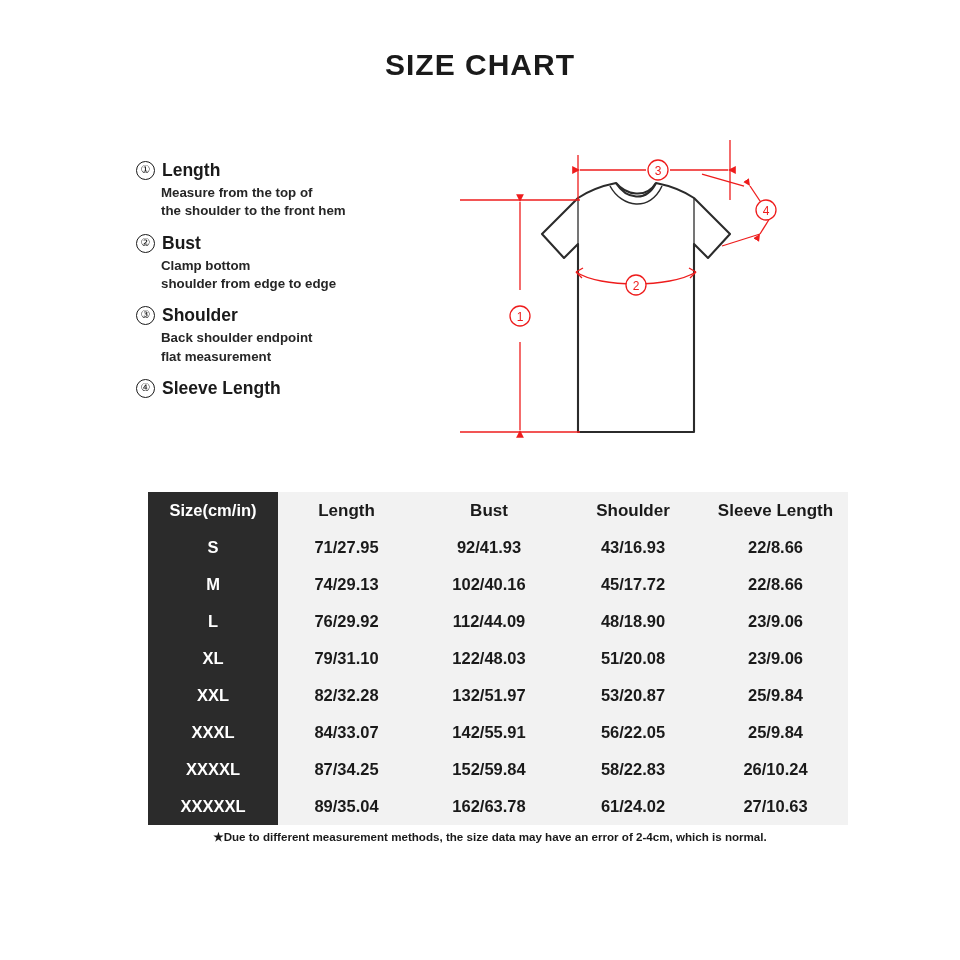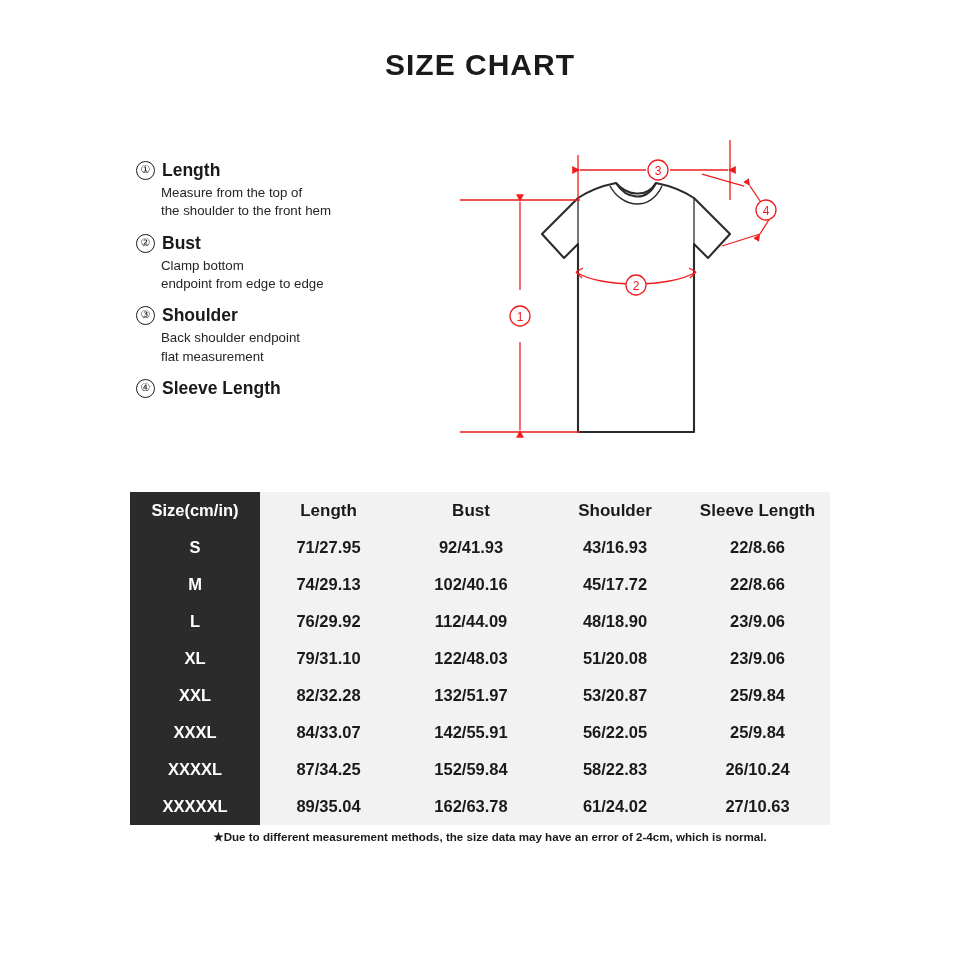--- a/index.html
+++ b/index.html
@@ -54,38 +54,38 @@
     font-weight: normal;
   }
   .legend-title {
     font-size: 17.5px;
     font-weight: bold;
   }
   .legend-desc {
     margin-left: 25px;
     margin-top: 3px;
     font-size: 13.3px;
-    font-weight: normal;
+    font-weight: bold;
     line-height: 1.38;
     color: #262626;
   }
 
   
   #diagram {
     position: absolute;
     left: 430px;
     top: 130px;
     width: 390px;
     height: 340px;
   }
 
   
   #table-wrap {
     position: absolute;
-    left: 130px;
+    left: 148px;
     top: 492px;
     width: 700px;
   }
   table {
     border-collapse: collapse;
     width: 700px;
     table-layout: fixed;
   }
   th, td {
     text-align: center;
@@ -133,21 +133,21 @@
     <div class="legend-desc" style="white-space: pre-line;">Measure from the top of
 the shoulder to the front hem</div>
   </div>
 
   <div class="legend-item">
     <div class="legend-head">
       <span class="circ-num">②</span>
       <span class="legend-title">Bust</span>
     </div>
     <div class="legend-desc" style="white-space: pre-line;">Clamp bottom
-endpoint from edge to edge</div>
+shoulder from edge to edge</div>
   </div>
 
   <div class="legend-item">
     <div class="legend-head">
       <span class="circ-num">③</span>
       <span class="legend-title">Shoulder</span>
     </div>
     <div class="legend-desc" style="white-space: pre-line;">Back shoulder endpoint
 flat measurement</div>
   </div>

